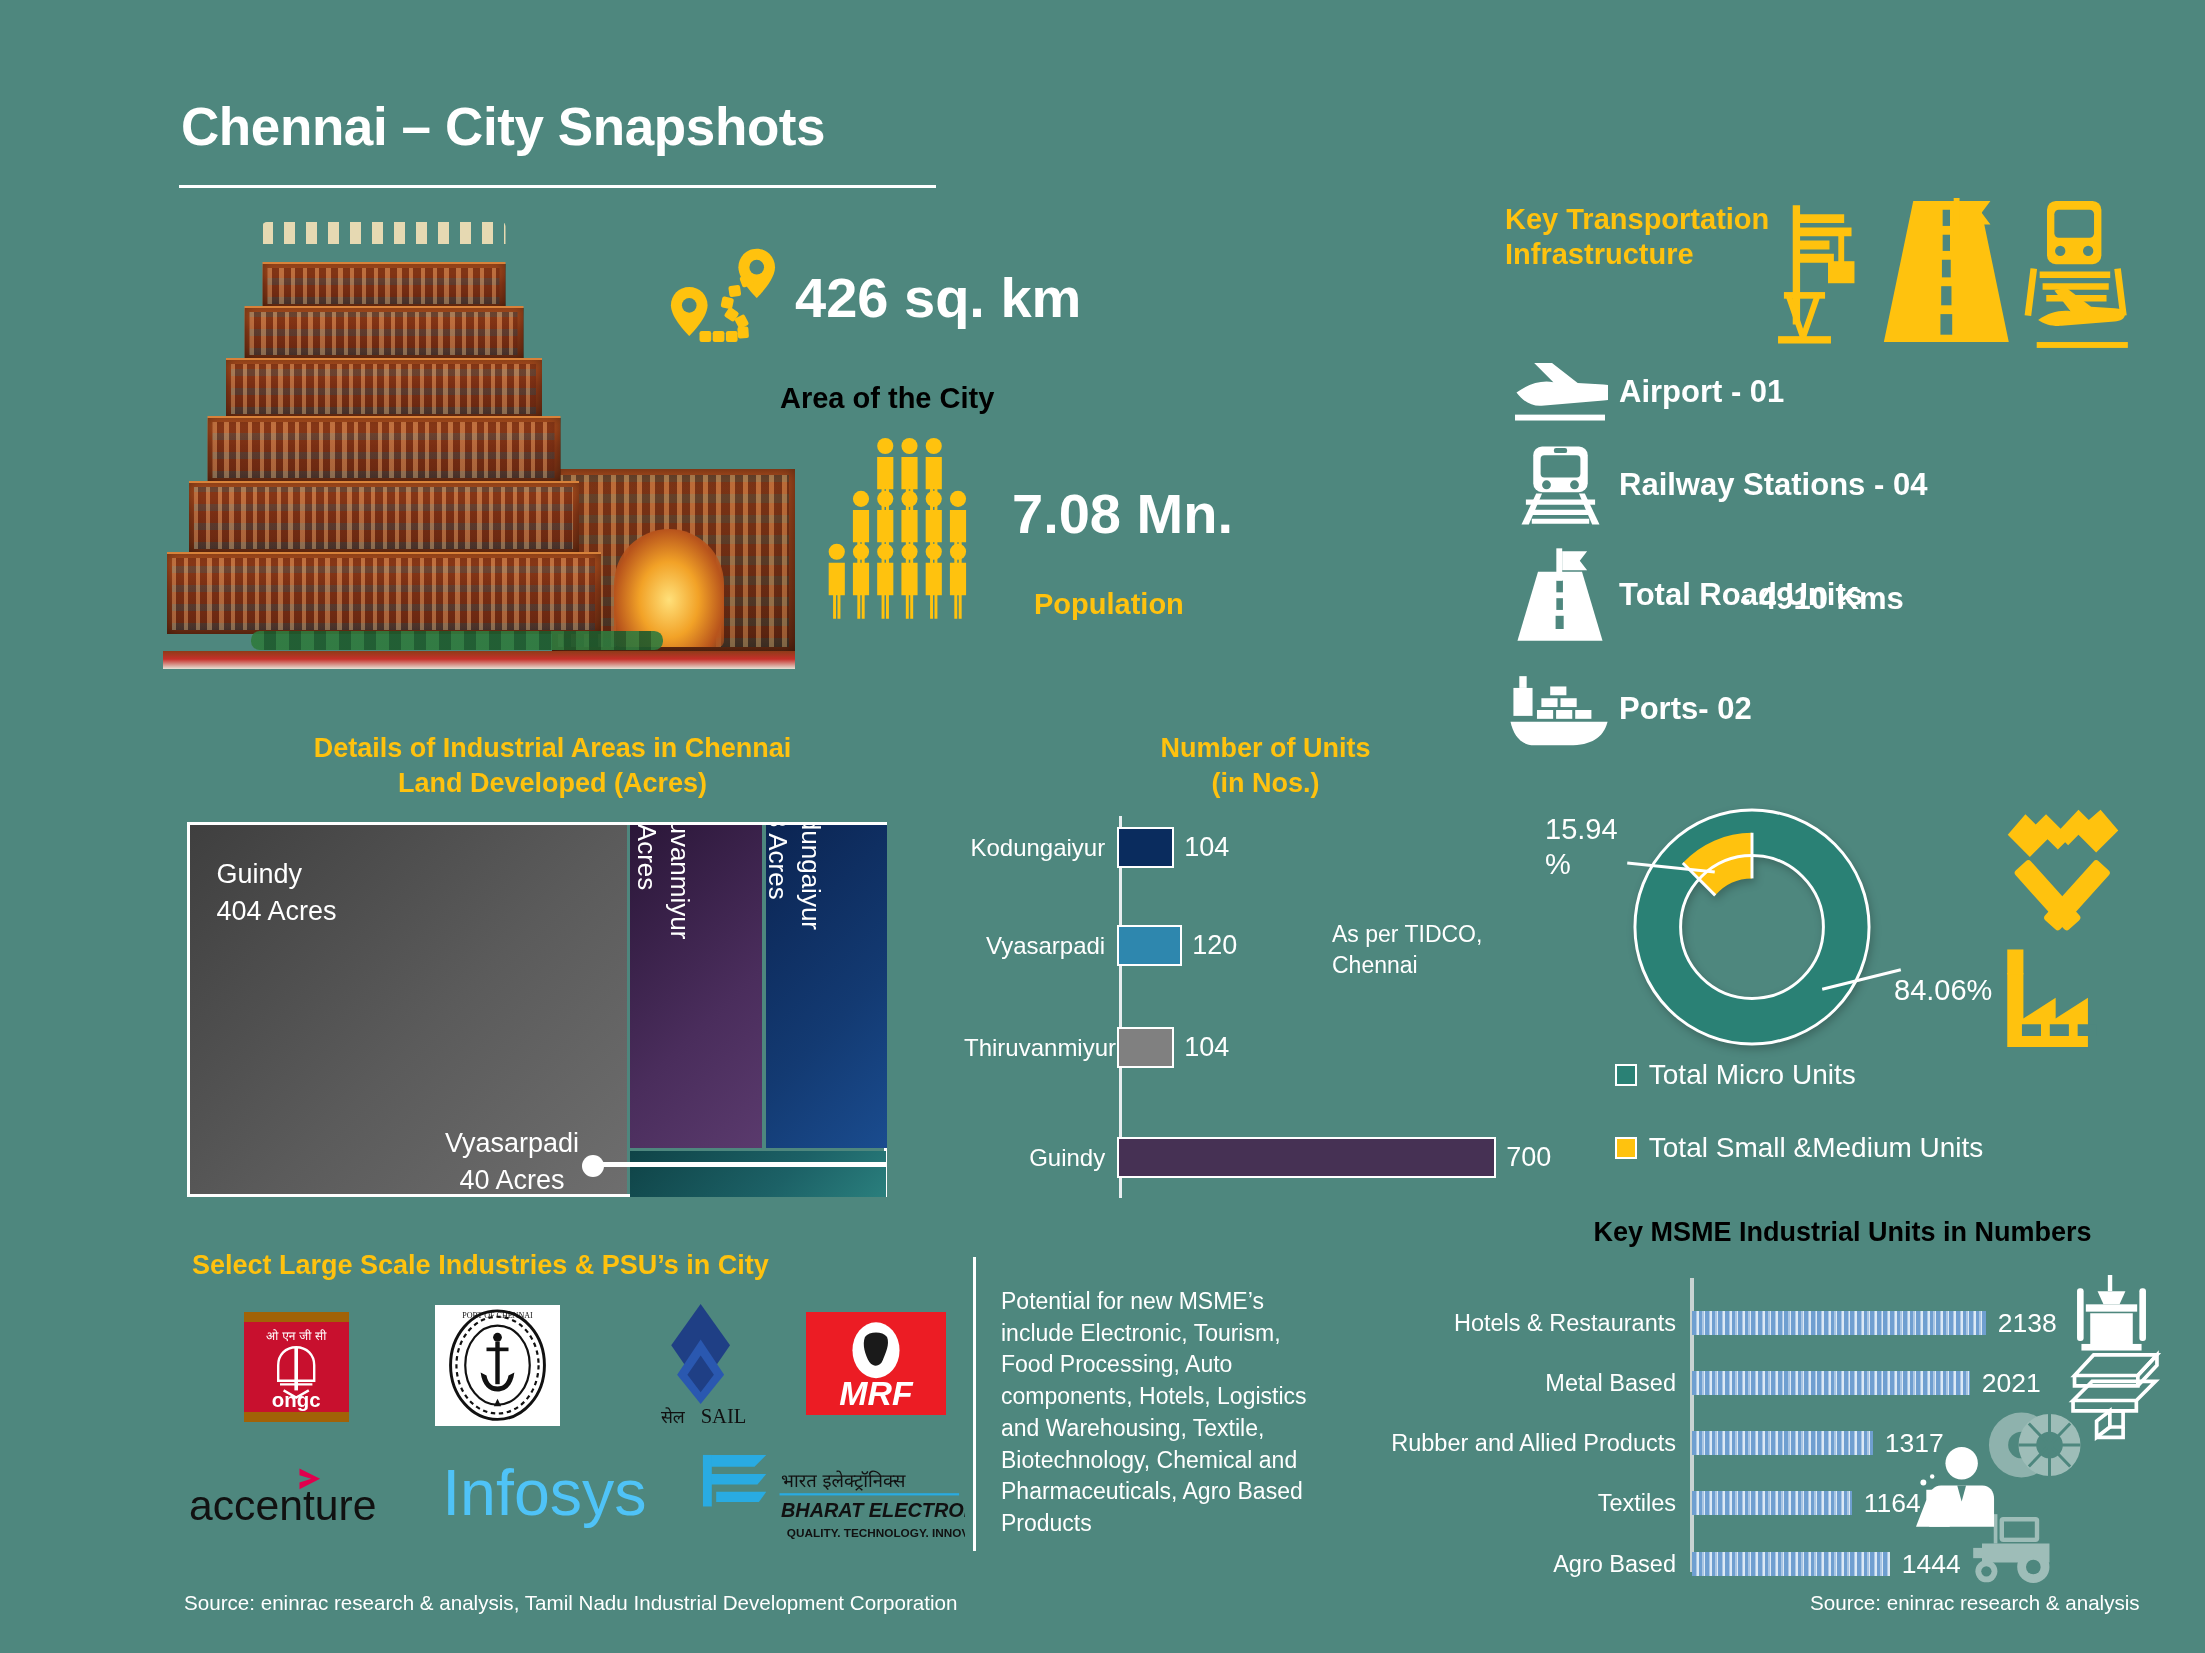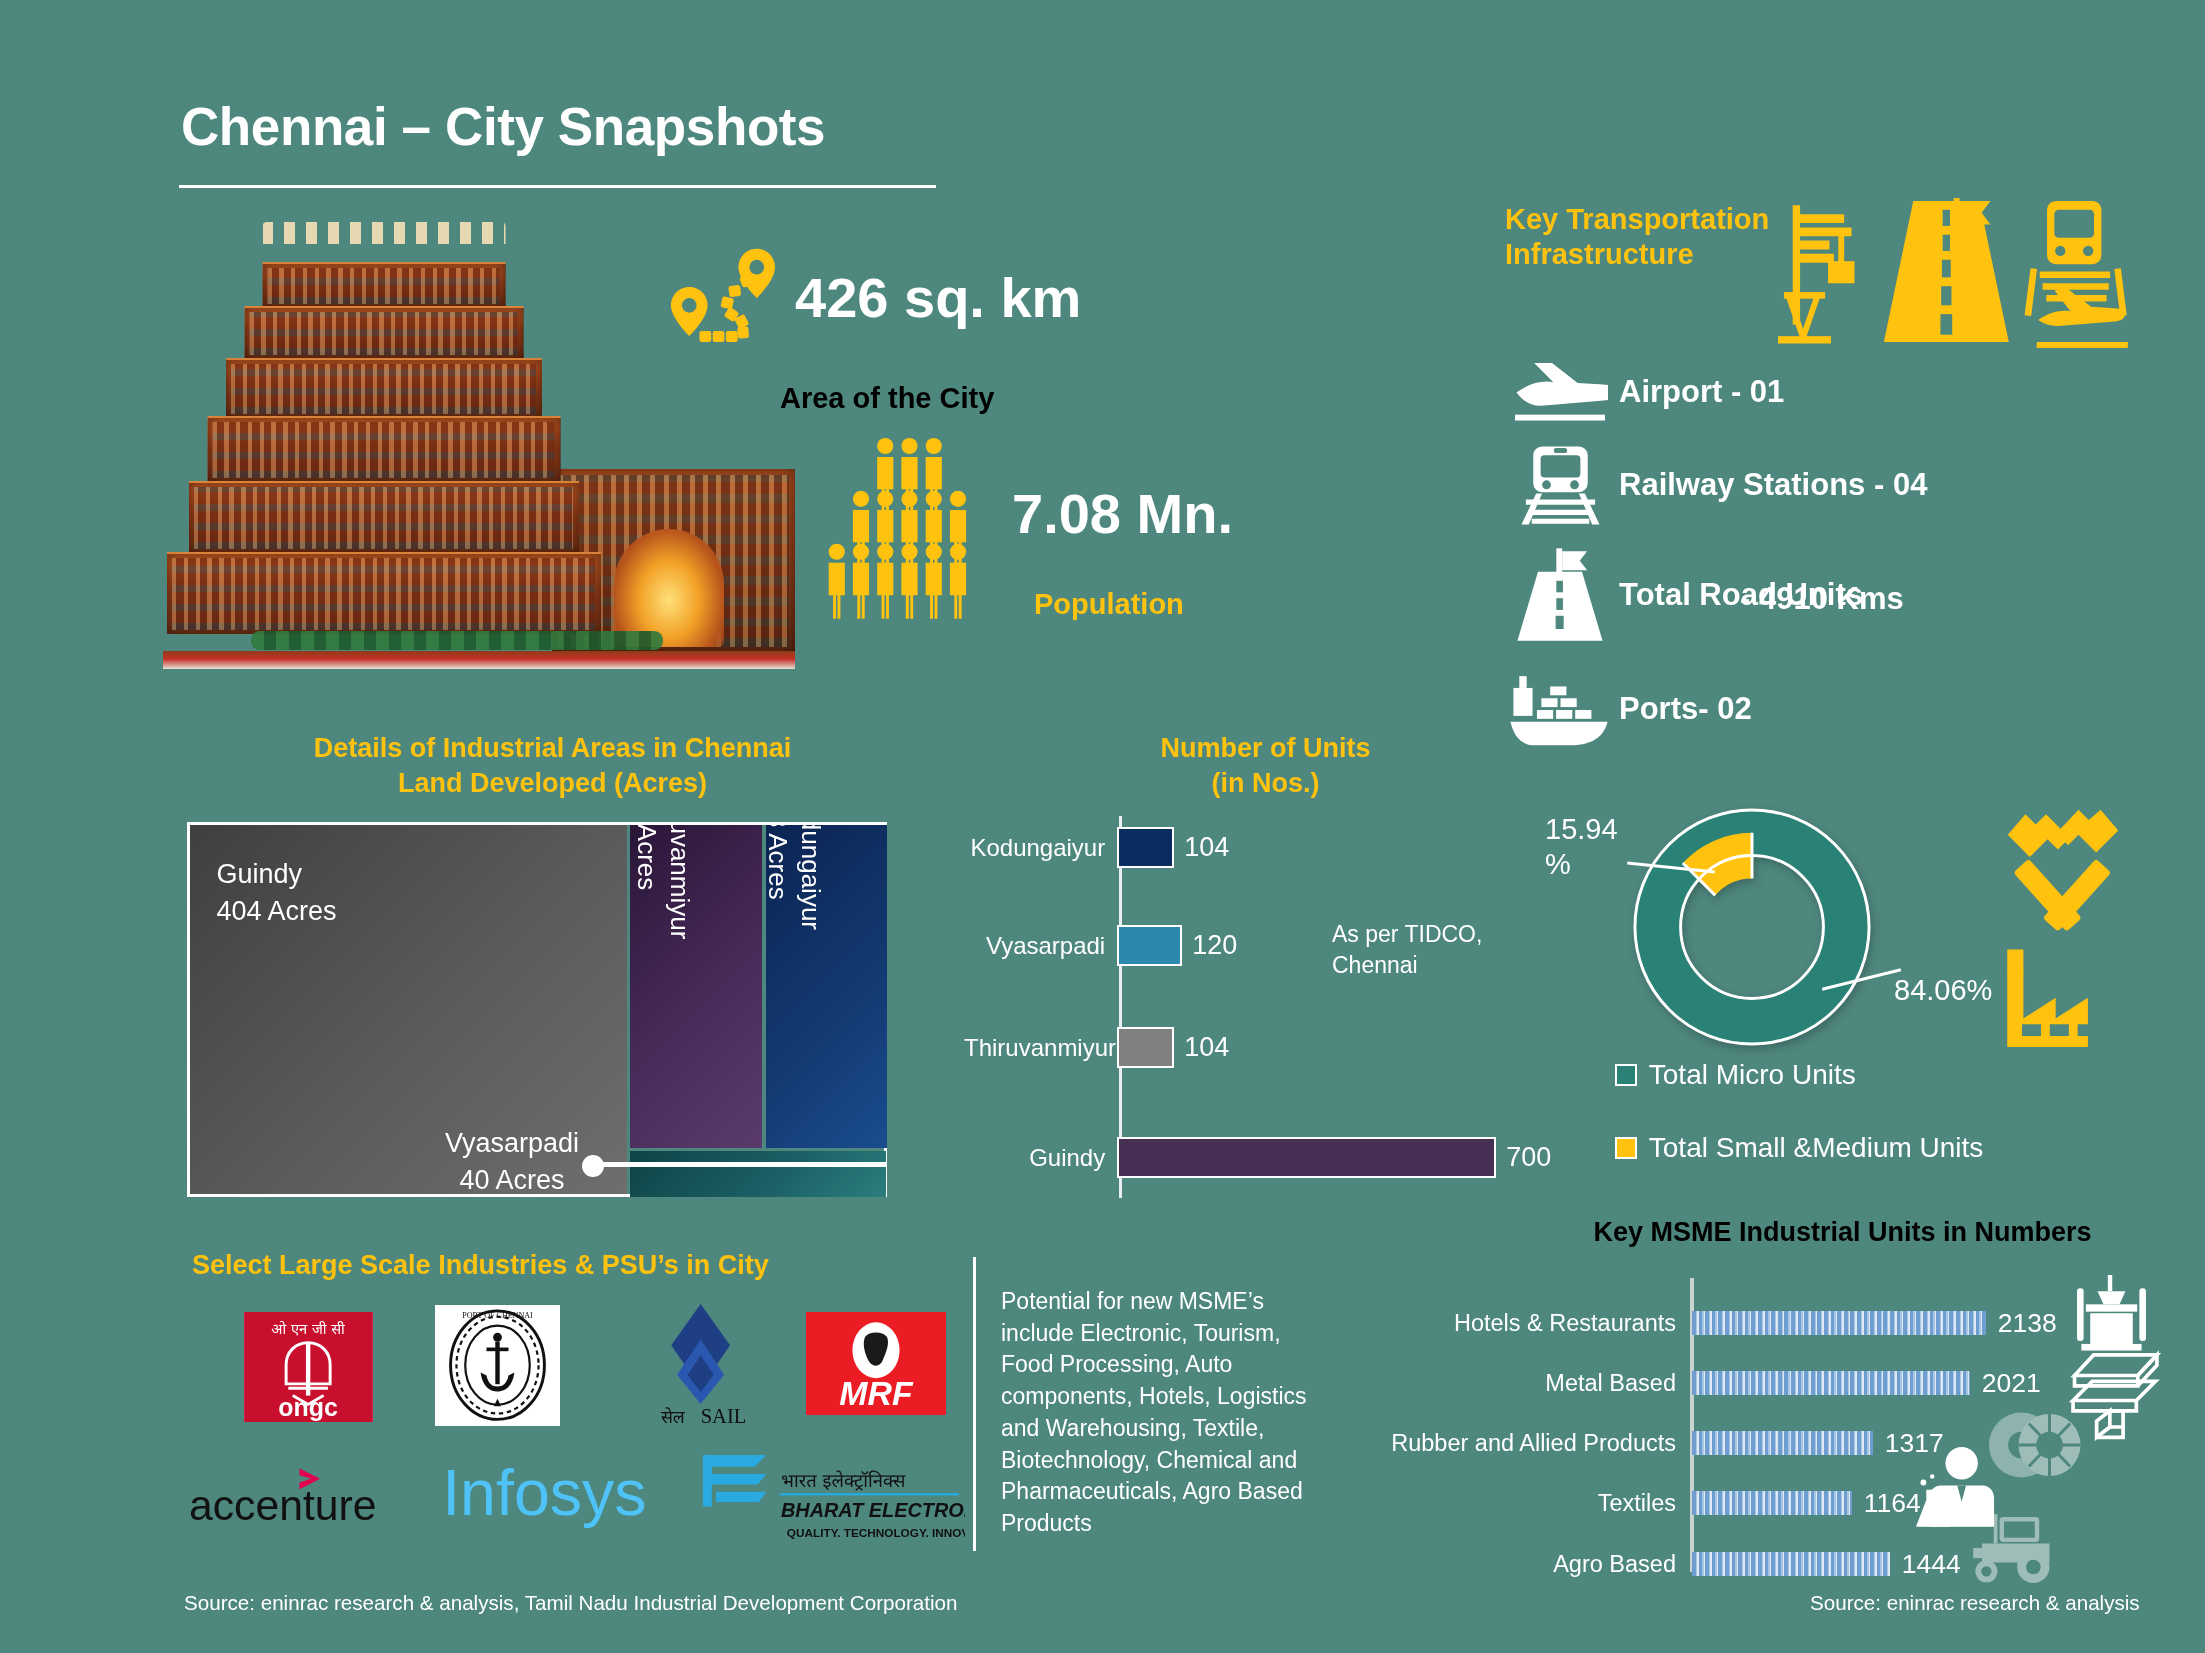--- a/index.html
+++ b/index.html
@@ -190,21 +190,21 @@
   .legend-text { font-size:28px; color:#fff; }
 
   #hammer-icon { left:1977px; top:798px; width:140px; height:140px; }
   #factory-icon { left:1988px; top:948px; width:118px; height:99px; }
 
   
   #logos-heading {
     left:176px; top:1250px; font-size:27px; font-weight:bold; color:#ffc20e;
   }
   .logo-box { position:absolute; display:flex; align-items:center; justify-content:center; }
-  #logo-ongc { left:228px; top:1312px; width:129px; height:110px; background:#ec4899; }
+  #logo-ongc { left:228px; top:1312px; width:105px; height:110px; background:#a16207; }
   #logo-port { left:419px; top:1305px; width:125px; height:121px; background:#ffffff; }
   #logo-sail { left:617px; top:1301px; width:136px; height:129px; }
   #logo-mrf  { left:790px; top:1312px; width:140px; height:103px; background:#ec1c24; }
   #logo-accenture { left:173px; top:1467px; width:243px; height:59px; }
   #logo-infosys { left:426px; top:1452px; width:235px; height:77px; }
   #logo-bel { left:684px; top:1452px; width:265px; height:92px; }
 
   
   #logos-divider { left:957px; top:1257px; width:2.9px; height:294px; background:#ffffff; }
   #potential-text {

